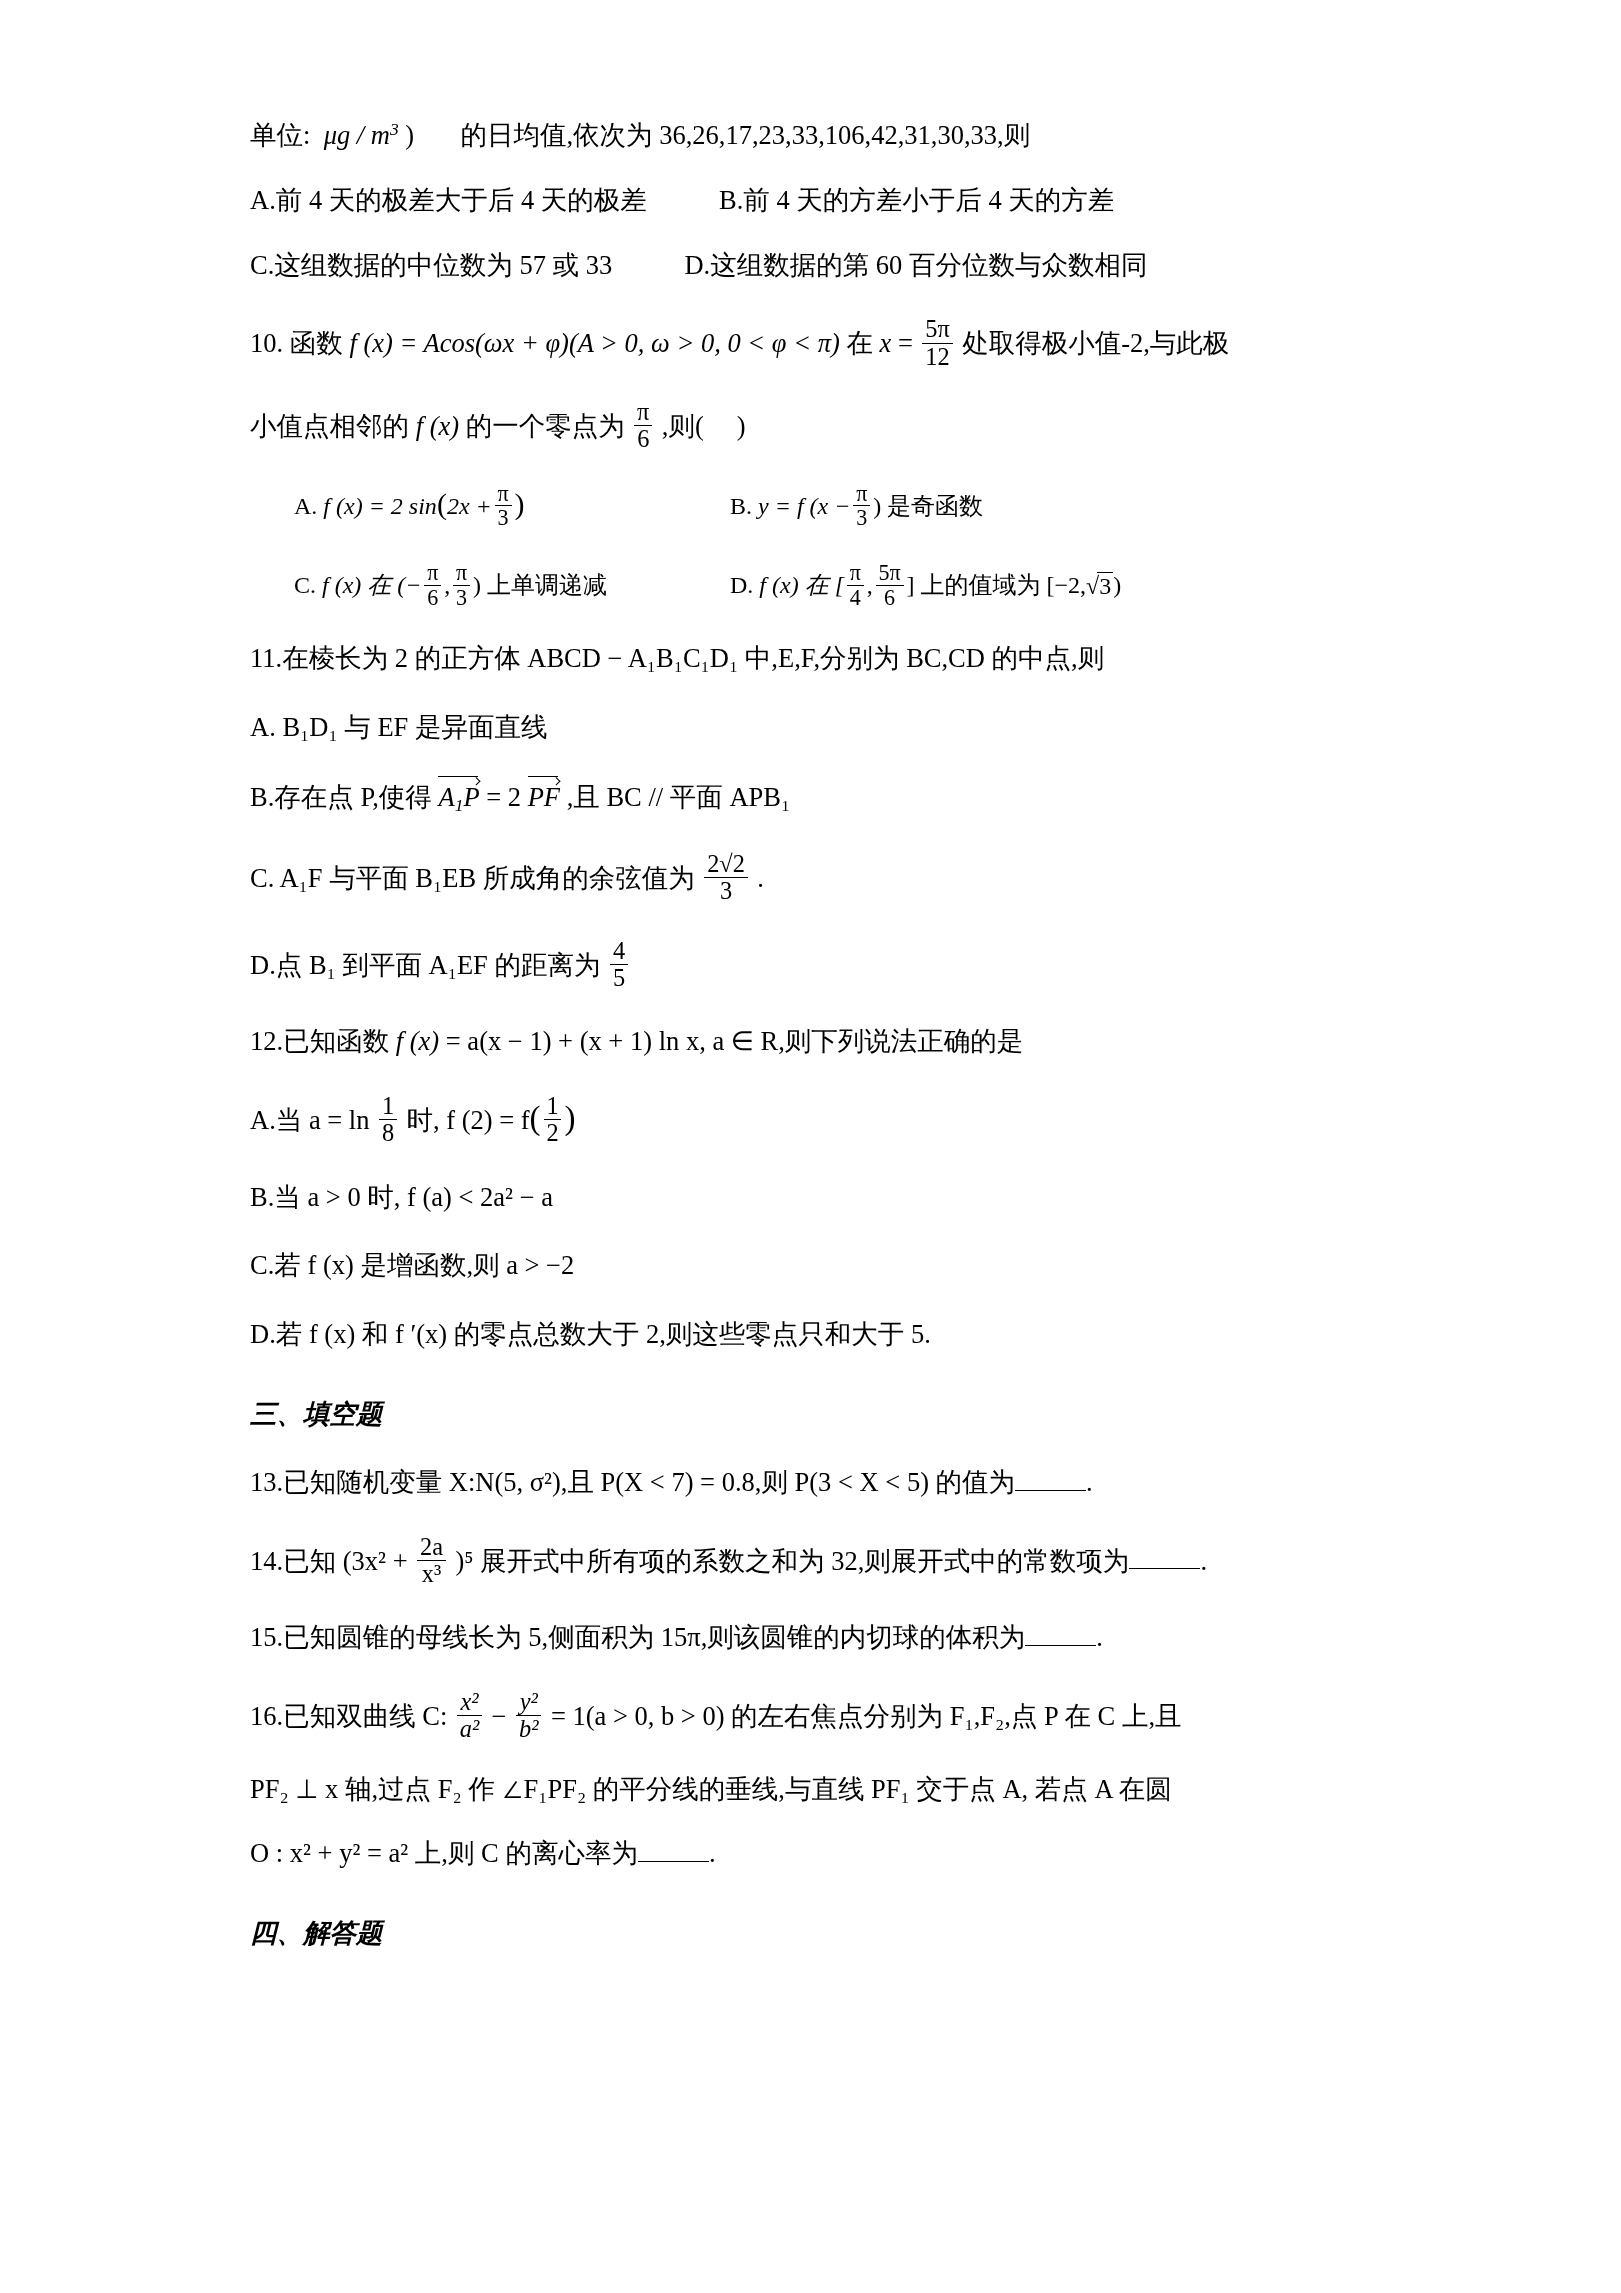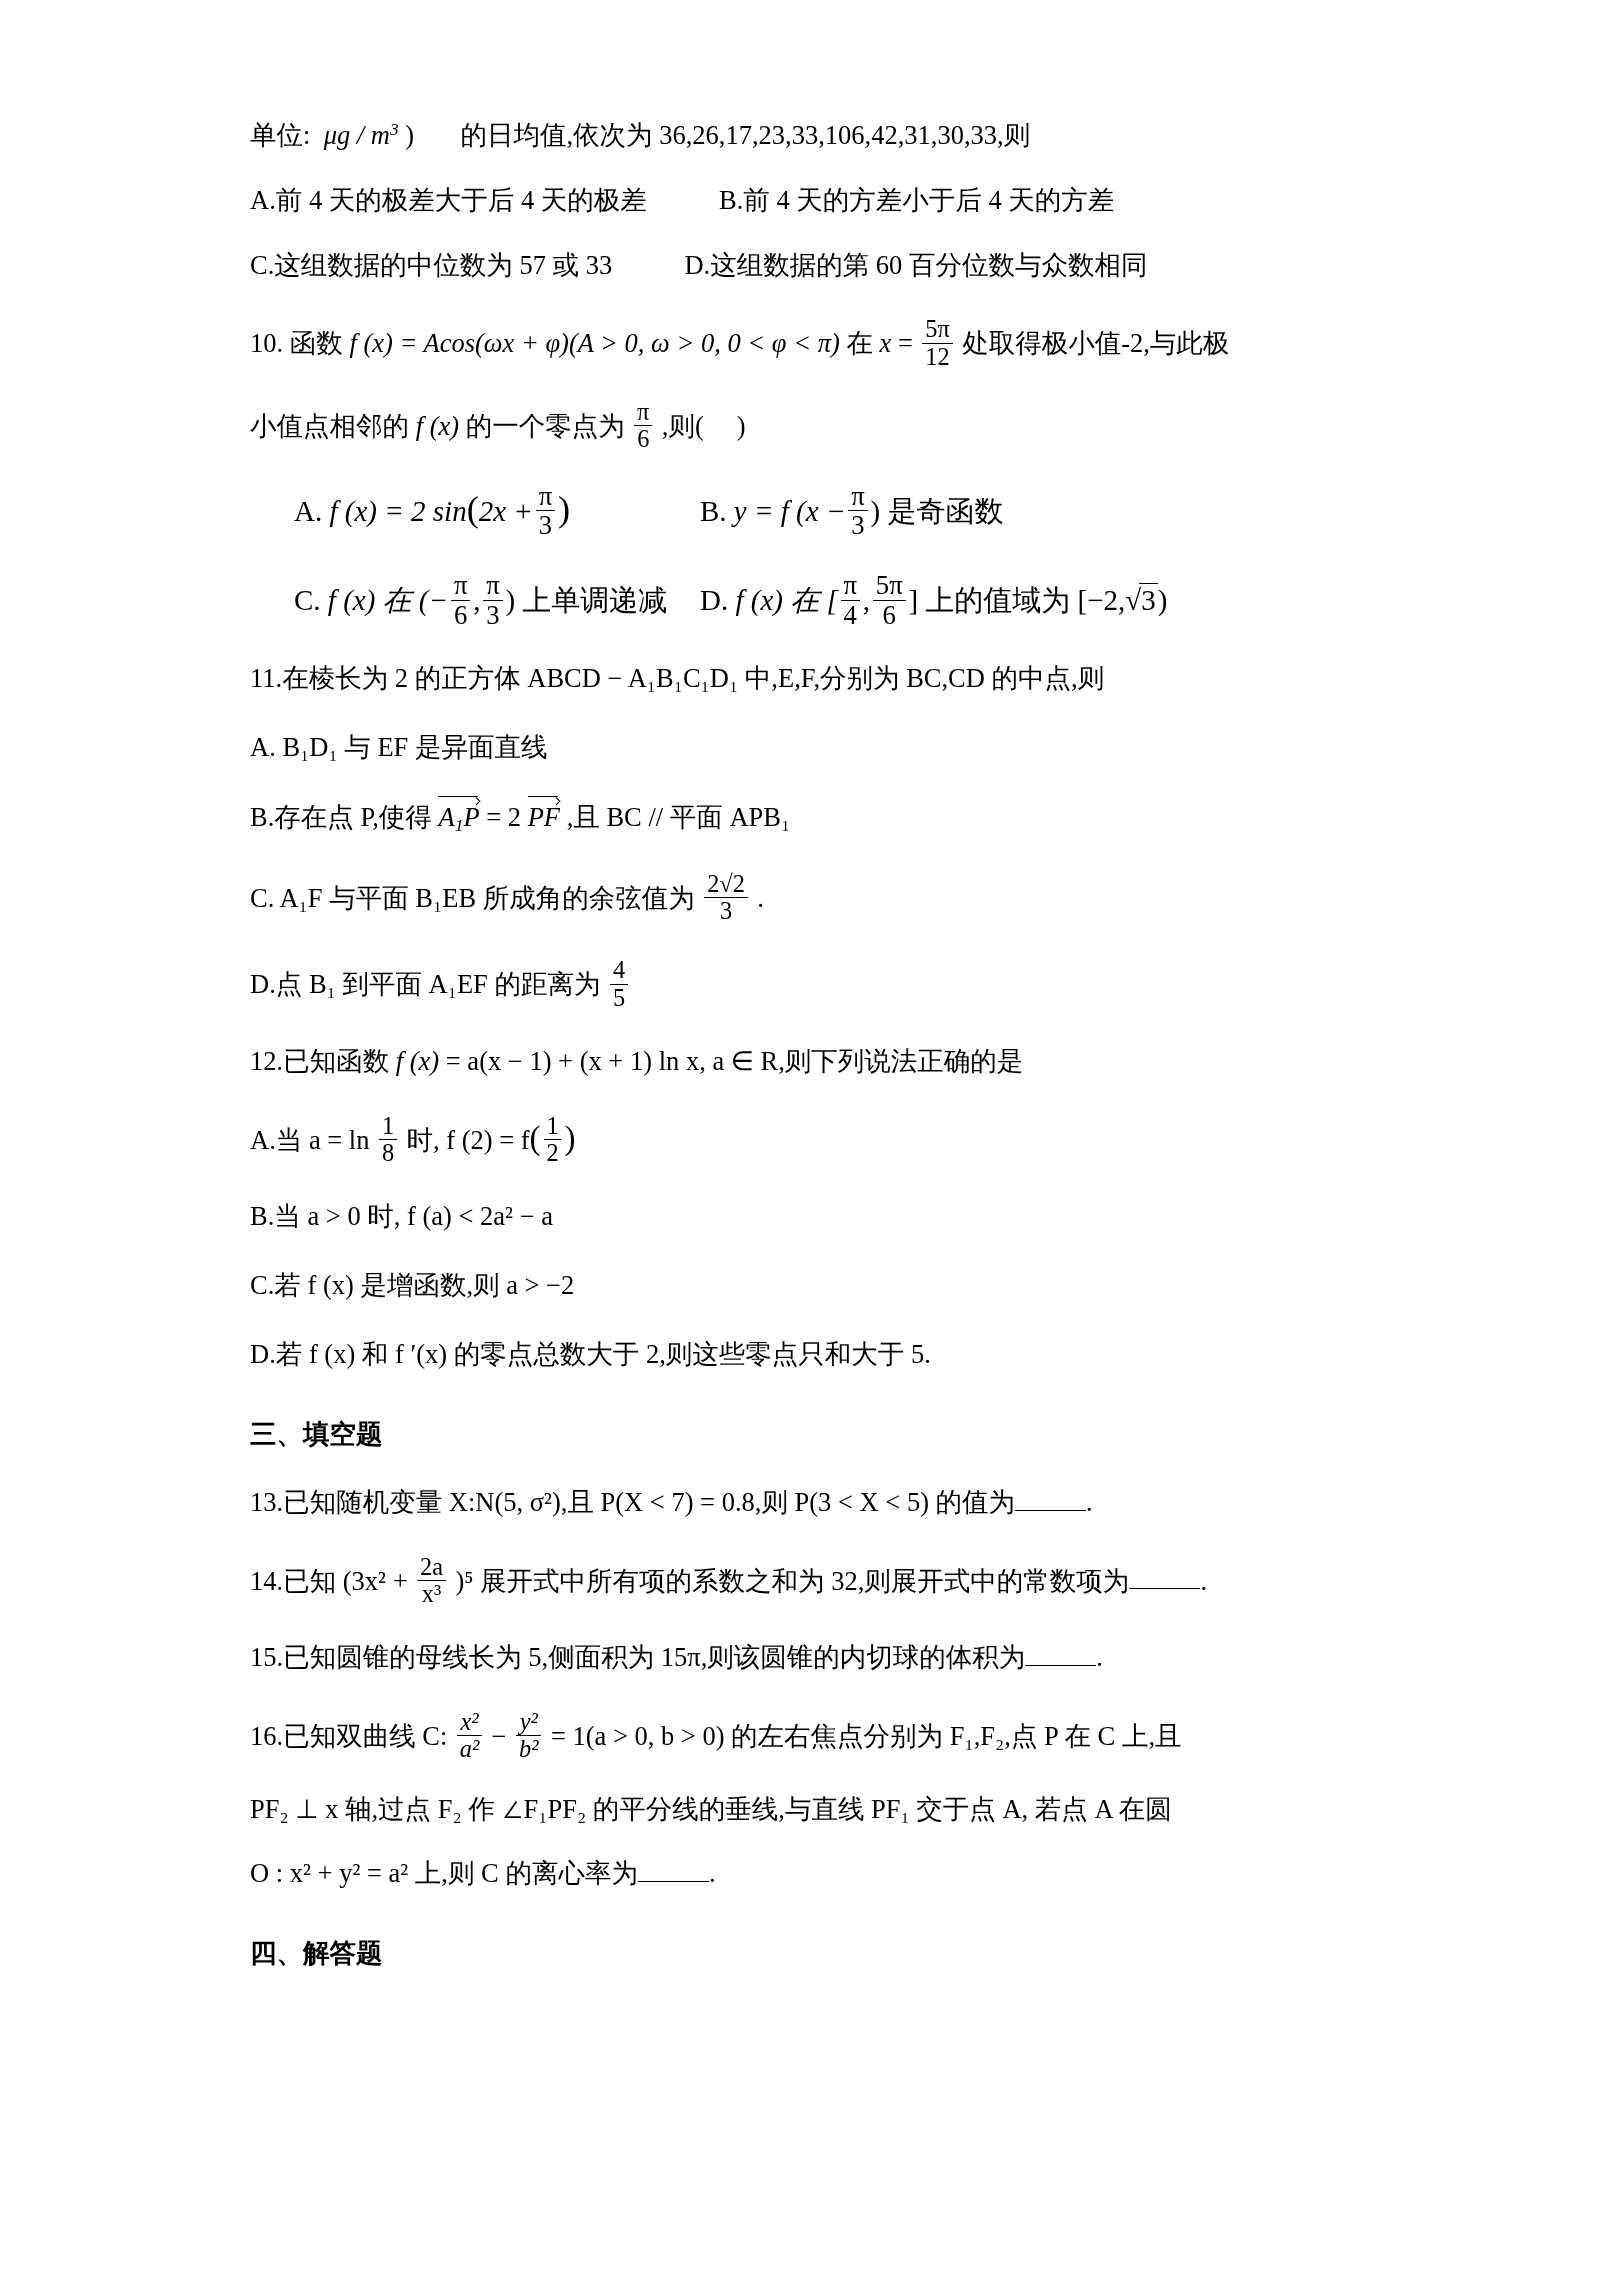--- a/index.html
+++ b/index.html
@@ -22,30 +22,32 @@
   }
   .line {
     font-size: 26.5px;
     line-height: 1.35;
     margin: 0 0 29px 0;
     white-space: normal;
   }
   .blk { margin-bottom: 33px; }
   .opt-row {
     display: flex;
-    font-size: 29px;
+    font-size: 24px;
     margin: 0 0 31px 0;
+    gap: 30px;
   }
   .opt-row > .opt-a { width: 421px; padding-left: 44px; box-sizing: border-box; }
   .opt-row > .opt-b { flex: 1; padding-left: 29px; box-sizing: border-box; }
   .sec-title {
     font-size: 26.5px;
     font-family: "Liberation Sans", sans-serif;
     font-weight: bold;
     margin: 43px 0 33px 0;
+    font-style: italic;
   }
   i, .it { font-style: italic; font-family: "Liberation Serif", serif; }
   .mi { font-style: italic; }
   sub { font-size: 0.66em; vertical-align: -0.28em; font-style: italic;}
   sup { font-size: 0.66em; vertical-align: 0.5em; }
   .frac {
     display: inline-block;
     vertical-align: -0.52em;
     text-align: center;
     font-size: 0.92em;

